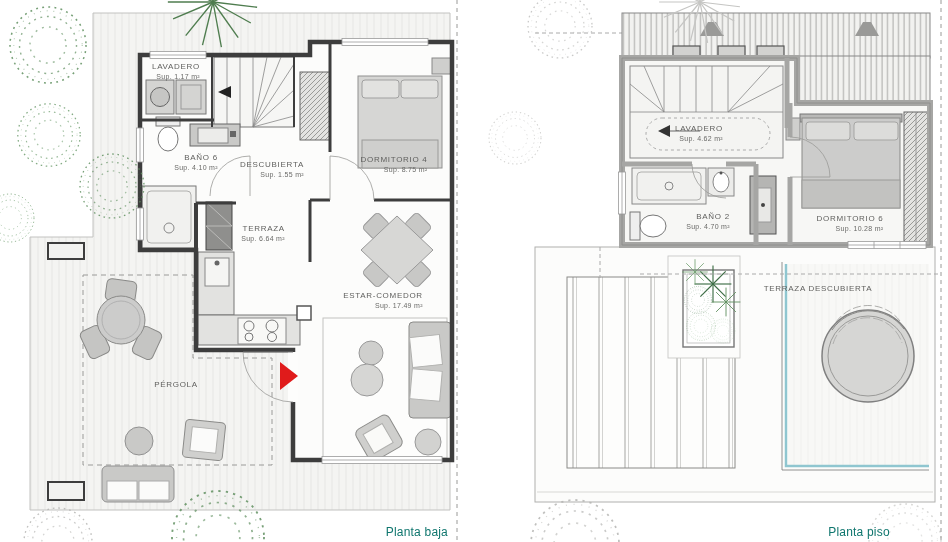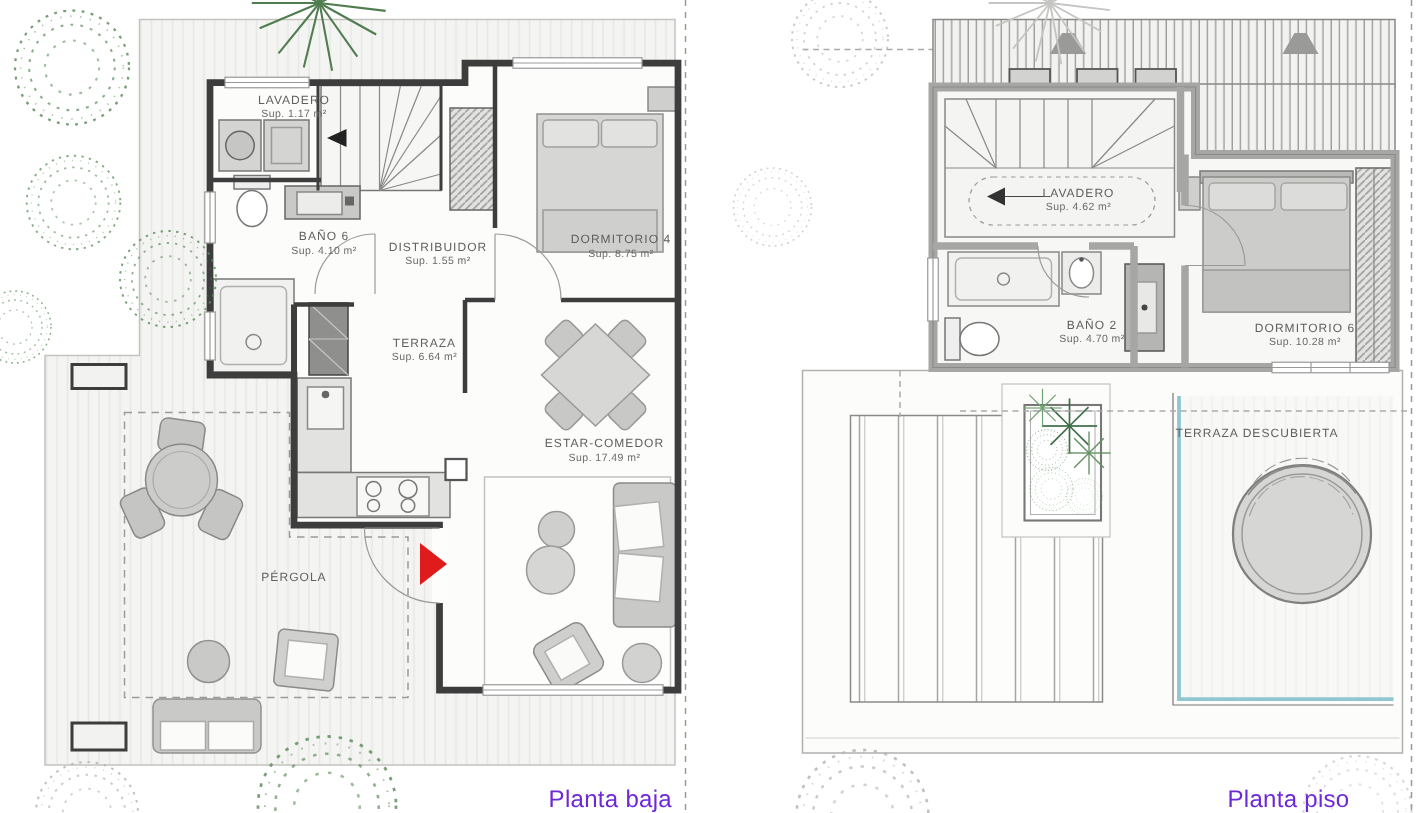--- a/index.html
+++ b/index.html
@@ -1,22 +1,22 @@
 <!DOCTYPE html>
 <html><head>
 <meta charset="utf-8">
 <style>
   html,body{margin:0;padding:0;background:#fff;}
   #canvas{position:relative;width:948px;height:542px;background:#ffffff;overflow:hidden;
           font-family:"Liberation Sans",sans-serif;}
   #plansvg{position:absolute;left:0;top:0;}
-  .room-label{position:absolute;transform:translate(-50%,0);text-align:center;
-              color:#5f5f5d;font-size:8px;line-height:1.3;letter-spacing:.7px;white-space:nowrap;z-index:5;margin-left:20px;}
+  .room-label{position:absolute;transform:translate(-50%,0);text-align:right;
+              color:#5f5f5d;font-size:8px;line-height:1.3;letter-spacing:.7px;white-space:nowrap;z-index:5;}
   .room-label .area{display:block;font-size:7px;letter-spacing:.3px;color:#6a6a68;}
-  .plan-caption{position:absolute;font-size:16px;color:#6d28d9;letter-spacing:.2px;z-index:5;}
+  .plan-caption{position:absolute;font-size:12px;color:#0f766e;letter-spacing:.2px;z-index:5;}
 </style>
 </head>
 <body>
 
 <div id="canvas">
 
 <svg id="plansvg" width="948" height="542" viewBox="0 0 948 542">
 <defs>
   <pattern id="deckP" width="7" height="7" patternUnits="userSpaceOnUse">
     <rect width="7" height="7" fill="#f4f4f2"></rect>
@@ -383,21 +383,21 @@
   </g>
 </g>
 
 <line x1="457" y1="0" x2="457" y2="542" stroke="#9a9a98" stroke-width="1" stroke-dasharray="4 4"></line>
 <line x1="941" y1="0" x2="941" y2="542" stroke="#9a9a98" stroke-width="1" stroke-dasharray="4 4"></line>
 </svg>
 
 <div>
   <div class="room-label" style="left:176px;top:62px"><span>LAVADERO</span><span class="area">Sup. 1.17 m²</span></div>
   <div class="room-label" style="left:196px;top:153px"><span>BAÑO 6</span><span class="area">Sup. 4.10 m²</span></div>
-  <div class="room-label" style="left:272px;top:160px"><span>DISTRIBUIDOR</span><span class="area">Sup. 1.55 m²</span></div>
+  <div class="room-label" style="left:272px;top:160px"><span>DESCUBIERTA</span><span class="area">Sup. 1.55 m²</span></div>
   <div class="room-label" style="left:394px;top:155px"><span>DORMITORIO 4</span><span class="area">Sup. 8.75 m²</span></div>
   <div class="room-label" style="left:263px;top:224px"><span>TERRAZA</span><span class="area">Sup. 6.64 m²</span></div>
   <div class="room-label" style="left:383px;top:291px"><span>ESTAR-COMEDOR</span><span class="area">Sup. 17.49 m²</span></div>
   <div class="room-label" style="left:176px;top:380px"><span>PÉRGOLA</span></div>
   <div class="plan-caption" style="left:300px;top:525px;width:148px;text-align:right">Planta baja</div>
 </div>
 
 <div>
   <div class="room-label" style="left:699px;top:124px"><span>LAVADERO</span><span class="area">Sup. 4.62 m²</span></div>
   <div class="room-label" style="left:708px;top:212px"><span>BAÑO 2</span><span class="area">Sup. 4.70 m²</span></div>

